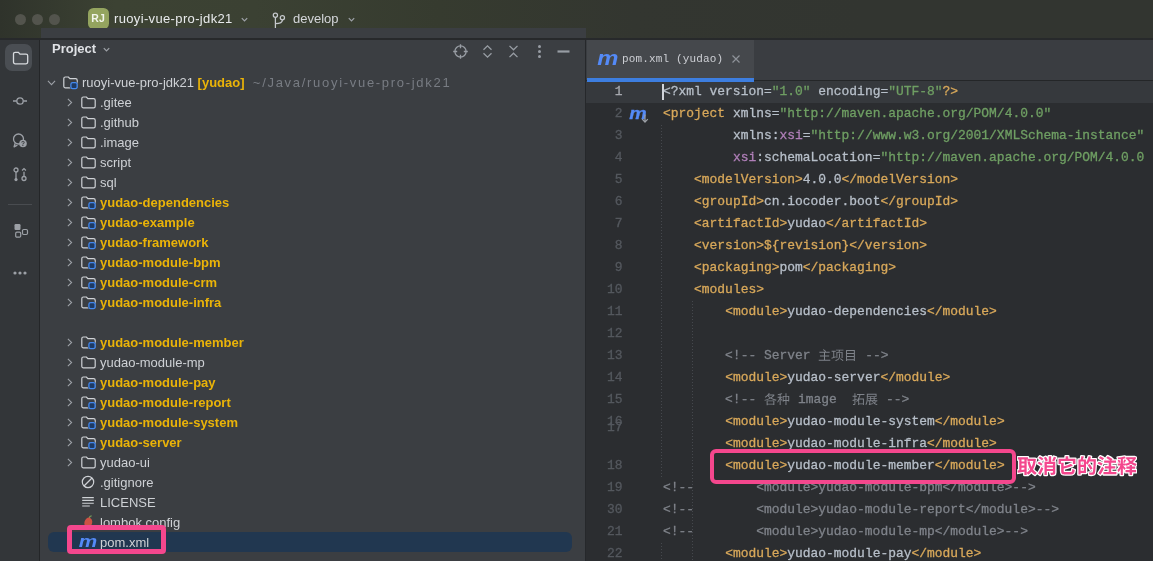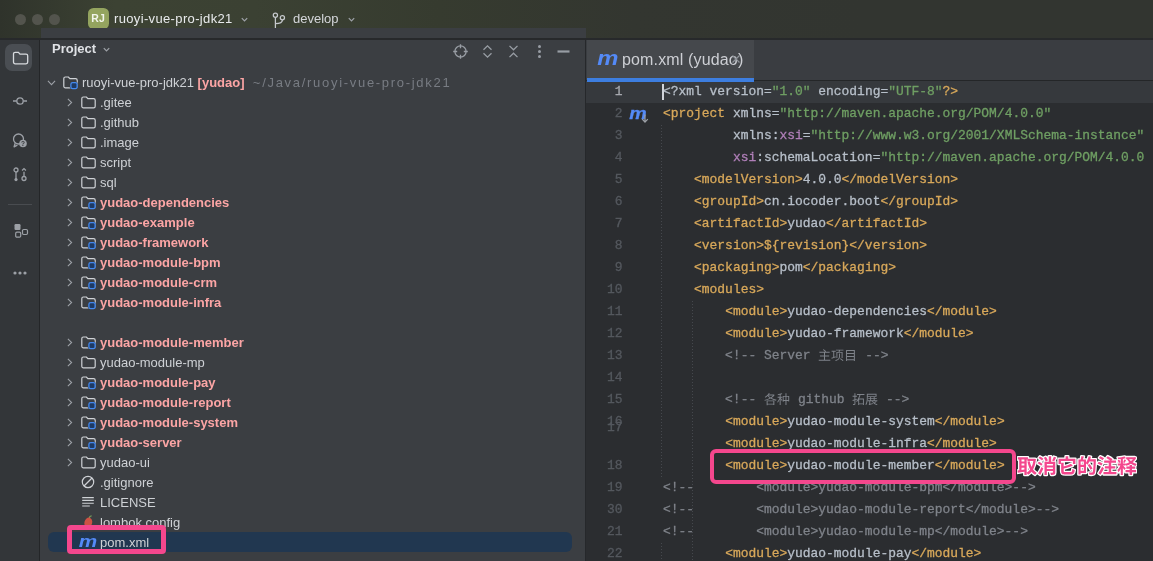--- a/index.html
+++ b/index.html
@@ -20,33 +20,33 @@
 .sicon { position:absolute; left:0; width:40px; text-align:center; }
 
 #panel { position:absolute; left:41px; top:28px; width:545px; height:523px; background:#3b3e42; }
 #phead { position:absolute; left:0; top:0; width:100%; height:43px; }
 #ptitle { position:absolute; left:11px; top:13px; font-size:13px; font-weight:700; color:#dfe1e5; }
 #tree { position:absolute; left:-1px; top:-38px; width:546px; height:561px; }
 .trow { position:absolute; left:0; width:100%; height:20px; display:flex; align-items:center; white-space:nowrap; }
 .tchev { width:13px; height:13px; flex:0 0 13px; margin-right:4px; }
 .ticon { width:16px; height:16px; flex:0 0 16px; margin-right:4px; }
 .tl { font-size:13px; color:#ced1d5; }
-.tl.b, .tl b { font-weight:700; color:#fca5a5; }
+.tl.b, .tl b { font-weight:700; color:#eab308; }
 .tpath { font-size:13px; color:#787c83; letter-spacing:1.7px; margin-left:3px; }
 .mglyph { width:16px; flex:0 0 16px; margin-right:4px; font-family:"Liberation Sans",sans-serif; font-style:italic; font-weight:700;
   color:#548af7; font-size:17px; line-height:14px; text-align:center; transform:scaleX(1.22); }
 .selrow { position:absolute; left:8px; top:542px; width:524px; height:20px; border-radius:6px; background:#213750; }
 .hicon { position:absolute; top:15px; width:17px; height:17px; }
 
 #editor { position:absolute; left:586px; top:38px; width:567px; height:523px; background:#2b2d30; }
 #tabbar { position:absolute; left:0; top:0; width:567px; height:43px; background:#3a3d41; border-bottom:1px solid #242628; }
 #tab { position:absolute; left:1px; top:0; width:167px; height:43px; background:#45484c; }
 #tabunderline { position:absolute; left:1px; top:40px; width:167px; height:4px; background:#3d7ee0; }
 #tab .mglyph { position:absolute; left:12px; top:13px; font-size:19.5px; }
-#tablabel { position:absolute; left:35px; top:0; height:43px; line-height:43px; font-size:16px; color:#cdcfd4; letter-spacing:.15px; }
+#tablabel { position:absolute; left:35px; top:0; height:43px; line-height:43px; font-size:11px; color:#cdcfd4; letter-spacing:.15px;font-family:Liberation Mono, monospace; }
 #tabx { position:absolute; left:143px; top:15px; width:12px; height:12px; }
 #ecode { position:absolute; left:0; top:43px; width:567px; height:480px; font-family:"Liberation Mono",monospace; font-size:12.95px; -webkit-text-stroke:0.3px currentColor; }
 #curline { position:absolute; left:0; top:0; width:567px; height:22px; background:#36393d; }
 #caret { position:absolute; left:76px; top:3px; width:1.6px; height:16px; background:#d0d4da; }
 .gn { position:absolute; left:0; width:36.5px; height:22px; line-height:22px; text-align:right; color:#54585e; }
 .gn.g1 { color:#a7a9af; }
 .guide { position:absolute; width:1px; background-image:repeating-linear-gradient(to bottom,#45484d 0 1px,transparent 1px 3px); }
 #mgut { position:absolute; left:43.5px; top:22px; width:22px; height:22px; }
 #mgut .mglyph { position:absolute; left:0; top:4px; font-size:16px; }
 #codelines { position:absolute; left:77px; top:0; width:490px; height:480px; }
@@ -411,34 +411,34 @@
 <div class="cl" style="top:22px"><i class="g">&lt;project</i><i class="t"> xmlns</i><i class="t">=</i><i class="s">"http://maven.apache.org/POM/4.0.0"</i></div>
 <div class="cl" style="top:44px">         <i class="t">xmlns:</i><i class="p">xsi</i><i class="t">=</i><i class="s">"http://www.w3.org/2001/XMLSchema-instance"</i></div>
 <div class="cl" style="top:66px">         <i class="p">xsi</i><i class="t">:schemaLocation=</i><i class="s">"http://maven.apache.org/POM/4.0.0 http://maven.apache.org/xsd/maven-4.0.0.xsd"</i></div>
 <div class="cl" style="top:88px">    <i class="g">&lt;modelVersion&gt;</i><i class="t">4.0.0</i><i class="g">&lt;/modelVersion&gt;</i></div>
 <div class="cl" style="top:132px">    <i class="g">&lt;artifactId&gt;</i><i class="t">yudao</i><i class="g">&lt;/artifactId&gt;</i></div>
 <div class="cl" style="top:110px">    <i class="g">&lt;groupId&gt;</i><i class="t">cn.iocoder.boot</i><i class="g">&lt;/groupId&gt;</i></div>
 <div class="cl" style="top:154px">    <i class="g">&lt;version&gt;</i><i class="g">${revision}</i><i class="g">&lt;/version&gt;</i></div>
 <div class="cl" style="top:176px">    <i class="g">&lt;packaging&gt;</i><i class="t">pom</i><i class="g">&lt;/packaging&gt;</i></div>
 <div class="cl" style="top:198px">    <i class="g">&lt;modules&gt;</i></div>
 <div class="cl" style="top:220px">        <i class="g">&lt;module&gt;</i><i class="t">yudao-dependencies</i><i class="g">&lt;/module&gt;</i></div>
-<div class="cl" style="top:242px">        <i class="g">&lt;module&gt;</i><i class="t">yudao-framework</i><i class="g">&lt;/module&gt;</i></div>
 <div class="cl" style="top:264px"><i class="c">        &lt;!-- Server </i></div>
 <svg style="position:absolute;left:155.4px;top:263.6px" width="39.0" height="18.2" viewBox="0 0 300 140">
             <path transform="translate(0,0)" d="M37.4 36.5C43.5 41.0 50.5 47.4 54.5 52.0H10.3V59.3H45.9V81.3H14.9V88.6H45.9V113.3H5.6V120.6H94.8V113.3H54.0V88.6H85.6V81.3H54.0V59.3H89.7V52.0H57.2L62.0 48.5C58.0 43.8 49.9 37.0 43.5 32.4Z" fill="#7f838a"></path>
             <path transform="translate(100,0)" d="M61.8 66.0V87.1C61.8 97.6 59.1 110.4 31.9 117.9C33.5 119.4 35.7 122.1 36.6 123.7C64.9 114.8 69.3 100.2 69.3 87.1V66.0ZM68.9 106.9C76.6 111.9 86.4 119.1 91.1 123.9L96.1 118.6C91.3 113.9 81.3 107.0 73.6 102.2ZM2.9 97.6 4.8 105.4C14.0 102.3 26.2 98.1 37.9 94.1L36.9 87.6L24.7 91.3V51.0H36.3V43.8H4.6V51.0H17.2V93.5ZM41.7 53.6V100.7H49.0V60.4H81.6V100.5H89.1V53.6H65.5C67.0 50.5 68.6 46.8 70.2 43.2H95.7V36.4H38.1V43.2H61.3C60.3 46.6 59.1 50.4 57.8 53.6Z" fill="#7f838a"></path>
             <path transform="translate(200,0)" d="M23.3 69.0H75.9V85.5H23.3ZM23.3 61.8V45.6H75.9V61.8ZM23.3 92.7H75.9V109.3H23.3ZM15.8 38.2V123.4H23.3V116.6H75.9V123.4H83.7V38.2Z" fill="#7f838a"></path>
           </svg>
 <div class="cl" style="top:264px;left:202.3px"><i class="c">--&gt;</i></div>
+<div class="cl" style="top:286px">        <i class="g">&lt;module&gt;</i><i class="t">yudao-server</i><i class="g">&lt;/module&gt;</i></div>
 <div class="cl" style="top:308px"><i class="c">        &lt;!-- </i></div>
 <svg style="position:absolute;left:101.0px;top:307.6px" width="26.0" height="18.2" viewBox="0 0 200 140">
             <path transform="translate(0,0)" d="M20.3 88.2V124.4H27.8V119.7H71.7V124.1H79.6V88.2ZM27.8 113.0V95.1H71.7V113.0ZM37.4 31.2C30.3 43.5 18.2 54.7 5.6 61.7C7.3 62.9 10.1 65.8 11.3 67.2C16.7 63.8 22.2 59.6 27.3 54.7C32.0 60.1 37.6 65.0 43.7 69.4C30.9 76.3 16.2 81.4 2.9 84.1C4.2 85.7 5.9 88.8 6.6 90.8C21.1 87.5 36.8 81.8 50.6 73.9C63.0 81.5 77.3 87.1 92.0 90.4C93.1 88.4 95.2 85.2 96.9 83.6C83.0 80.9 69.3 76.0 57.5 69.6C67.6 62.9 76.2 54.8 82.1 45.5L76.9 42.1L75.6 42.5H38.5C40.7 39.7 42.8 36.7 44.6 33.7ZM32.1 50.0 32.9 49.1H70.0C65.0 55.2 58.2 60.6 50.5 65.4C43.3 60.8 37.0 55.6 32.1 50.0Z" fill="#7f838a"></path>
             <path transform="translate(100,0)" d="M65.3 60.4V84.2H51.2V60.4ZM72.8 60.4H86.6V84.2H72.8ZM65.3 32.2V53.1H44.1V97.6H51.2V91.5H65.3V123.8H72.8V91.5H86.6V97.0H93.9V53.1H72.8V32.2ZM36.7 33.4C29.1 36.7 15.9 39.7 4.6 41.5C5.5 43.1 6.5 45.6 6.8 47.3C11.2 46.7 16.0 46.0 20.7 45.0V60.2H4.6V67.2H19.6C15.6 78.7 8.6 91.7 2.3 98.8C3.5 100.6 5.3 103.6 6.0 105.7C11.2 99.5 16.6 89.5 20.7 79.3V123.8H28.0V77.6C31.3 82.5 35.4 88.8 37.0 91.9L41.5 86.1C39.6 83.4 30.8 72.5 28.0 69.4V67.2H40.8V60.2H28.0V43.5C32.9 42.3 37.4 40.9 41.2 39.4Z" fill="#7f838a"></path>
           </svg>
-<div class="cl" style="top:308px;left:134.9px"><i class="c">github </i></div>
+<div class="cl" style="top:308px;left:134.9px"><i class="c">image </i></div>
 <svg style="position:absolute;left:189.2px;top:307.6px" width="26.0" height="18.2" viewBox="0 0 200 140">
             <path transform="translate(0,0)" d="M18.8 32.0V52.2H4.3V59.2H18.8V80.3C13.0 82.1 7.7 83.7 3.4 84.9L5.7 92.1L18.8 87.8V114.5C18.8 115.9 18.2 116.3 16.8 116.4C15.5 116.4 11.2 116.5 6.5 116.3C7.4 118.2 8.5 121.3 8.8 123.2C15.7 123.2 19.8 123.1 22.5 121.9C25.0 120.7 26.1 118.7 26.1 114.5V85.4L38.8 81.0L37.6 74.3L26.1 78.0V59.2H38.2V52.2H26.1V32.0ZM37.9 39.0V46.2H57.0C52.6 63.2 44.3 82.1 31.6 93.8C33.1 95.1 35.4 97.8 36.5 99.4C40.7 95.5 44.4 91.0 47.7 86.0V124.0H54.9V118.2H84.2V123.5H91.5V73.4H54.9C59.2 64.6 62.5 55.3 65.0 46.2H95.6V39.0ZM54.9 111.1V80.5H84.2V111.1Z" fill="#7f838a"></path>
             <path transform="translate(100,0)" d="M31.3 124.1V124.0C33.2 122.8 36.4 122.0 61.5 115.7C61.3 114.3 61.5 111.4 61.8 109.5L40.2 114.3V93.8H54.0C60.9 109.2 73.6 119.5 91.6 124.1C92.5 122.1 94.5 119.4 96.1 117.9C87.4 116.1 79.8 112.9 73.7 108.4C78.9 105.6 85.0 101.9 89.7 98.3L84.0 94.3C80.3 97.4 74.2 101.5 69.1 104.4C65.9 101.3 63.2 97.8 61.1 93.8H95.0V87.2H74.1V76.7H91.0V70.3H74.1V61.0H67.0V70.3H46.9V61.0H40.0V70.3H24.9V76.7H40.0V87.2H22.1V93.8H33.1V110.0C33.1 114.5 30.1 116.8 28.2 117.8C29.3 119.2 30.8 122.3 31.3 124.1ZM46.9 76.7H67.0V87.2H46.9ZM21.6 43.3H81.5V53.5H21.6ZM14.1 36.8V66.2C14.1 82.2 13.2 104.5 3.1 120.2C5.0 121.0 8.3 122.9 9.8 124.1C20.2 107.7 21.6 83.2 21.6 66.2V60.1H89.0V36.8Z" fill="#7f838a"></path>
           </svg>
 <div class="cl" style="top:308px;left:223.0px"><i class="c">--&gt;</i></div>
 <div class="cl" style="top:330px">        <i class="g">&lt;module&gt;</i><i class="t">yudao-module-system</i><i class="g">&lt;/module&gt;</i></div>
 <div class="cl" style="top:352px">        <i class="g">&lt;module&gt;</i><i class="t">yudao-module-infra</i><i class="g">&lt;/module&gt;</i></div>
 <div class="cl" style="top:374px">        <i class="g">&lt;module&gt;</i><i class="t">yudao-module-member</i><i class="g">&lt;/module&gt;</i></div>
 <div class="cl" style="top:396px"><i class="c">&lt;!--        &lt;module&gt;yudao-module-bpm&lt;/module&gt;--&gt;</i></div>
 <div class="cl" style="top:418px"><i class="c">&lt;!--        &lt;module&gt;yudao-module-report&lt;/module&gt;--&gt;</i></div>

